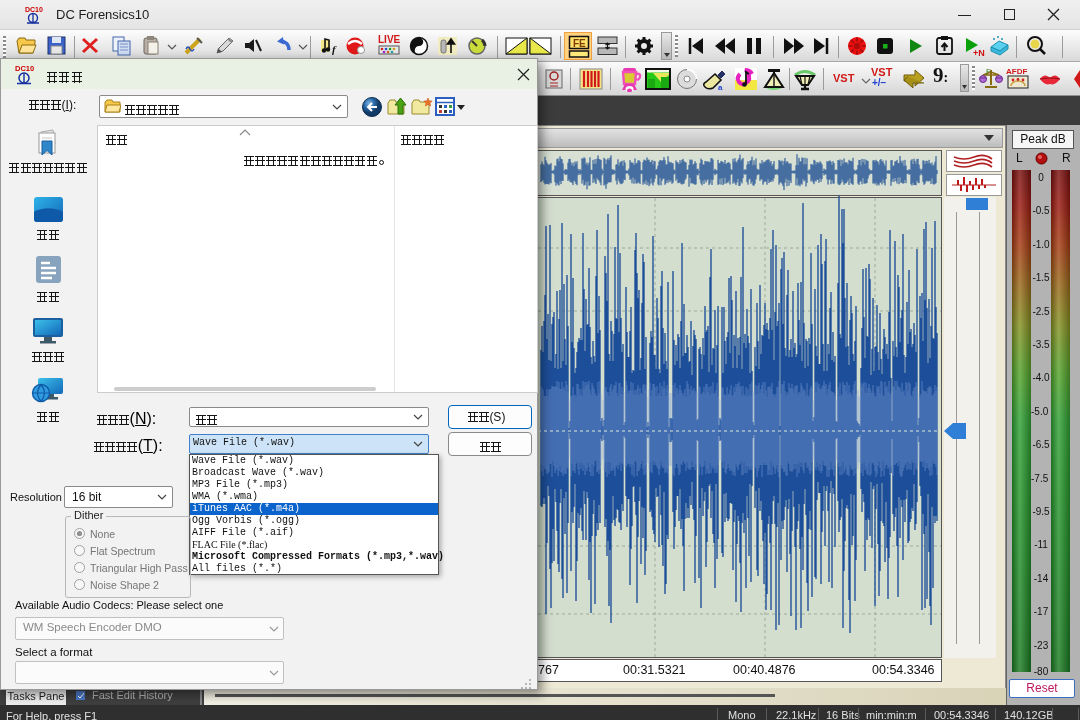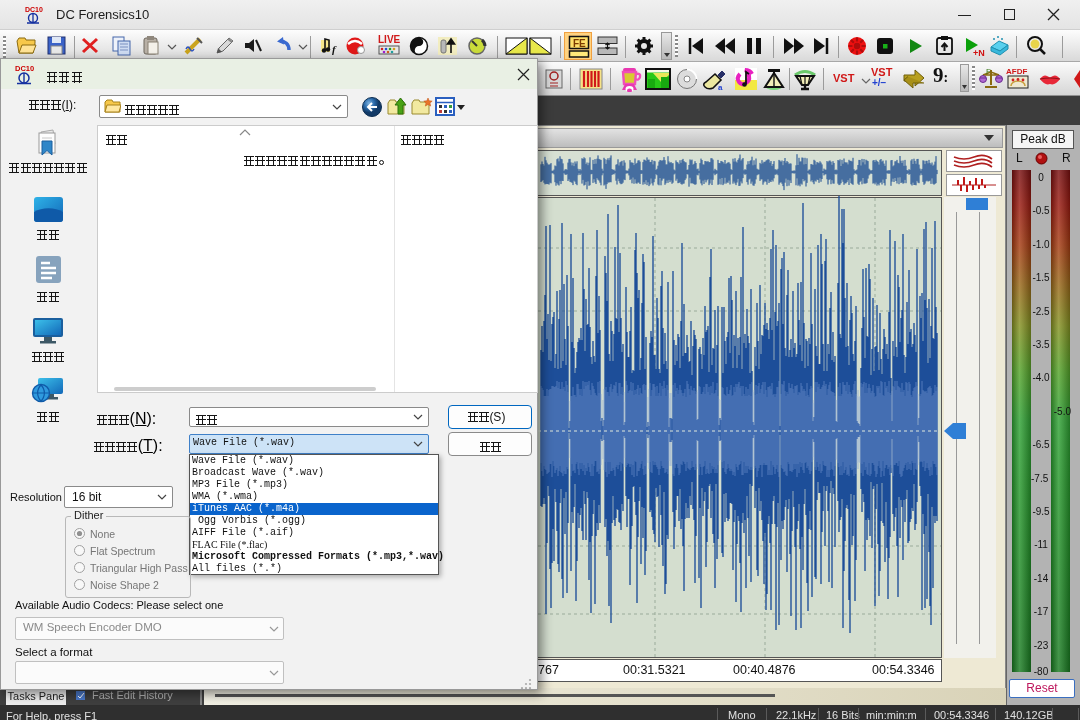--- a/index.html
+++ b/index.html
@@ -353,21 +353,21 @@
   </svg>
 <div class="abs" style="left:1012px;top:170px;width:19px;height:502px;background:linear-gradient(90deg,rgba(0,0,0,.28),rgba(255,255,255,.18) 40%,rgba(0,0,0,.28)),linear-gradient(#7a1010,#9a1a10 7%,#a63c12 15%,#9a6a1a 23%,#859222 31%,#55a42a 40%,#2fa234 50%,#27992c 62%,#218e27 78%,#1a7c22)"></div>
 <div class="abs" style="left:1051px;top:170px;width:19px;height:502px;background:linear-gradient(90deg,rgba(0,0,0,.28),rgba(255,255,255,.18) 40%,rgba(0,0,0,.28)),linear-gradient(#7a1010,#9a1a10 7%,#a63c12 15%,#9a6a1a 23%,#859222 31%,#55a42a 40%,#2fa234 50%,#27992c 62%,#218e27 78%,#1a7c22)"></div>
 <div class="abs" style="left:1031px;top:172.0px;width:20px;font-size:10px;color:#111;text-align:center">0</div>
 <div class="abs" style="left:1031px;top:205.4px;width:20px;font-size:10px;color:#111;text-align:center">-0.5</div>
 <div class="abs" style="left:1031px;top:238.8px;width:20px;font-size:10px;color:#111;text-align:center">-1.0</div>
 <div class="abs" style="left:1031px;top:272.2px;width:20px;font-size:10px;color:#111;text-align:center">-1.5</div>
 <div class="abs" style="left:1031px;top:305.6px;width:20px;font-size:10px;color:#111;text-align:center">-2.5</div>
 <div class="abs" style="left:1031px;top:339.0px;width:20px;font-size:10px;color:#111;text-align:center">-3.5</div>
 <div class="abs" style="left:1031px;top:372.4px;width:20px;font-size:10px;color:#111;text-align:center">-4.0</div>
-<div class="abs" style="left:1031px;top:405.79999999999995px;width:40px;font-size:10px;color:#111;text-align:right">-5.0</div>
+<div class="abs" style="left:1031px;top:405.79999999999995px;width:40px;font-size:10px;color:#111;text-align:left">-5.0</div>
 <div class="abs" style="left:1031px;top:439.2px;width:20px;font-size:10px;color:#111;text-align:center">-6.5</div>
 <div class="abs" style="left:1031px;top:472.59999999999997px;width:20px;font-size:10px;color:#111;text-align:left">-7.5</div>
 <div class="abs" style="left:1031px;top:506.0px;width:20px;font-size:10px;color:#111;text-align:center">-9.5</div>
 <div class="abs" style="left:1031px;top:539.4px;width:20px;font-size:10px;color:#111;text-align:center">-11</div>
 <div class="abs" style="left:1031px;top:572.8px;width:20px;font-size:10px;color:#111;text-align:center">-14</div>
 <div class="abs" style="left:1031px;top:606.2px;width:20px;font-size:10px;color:#111;text-align:center">-17</div>
 <div class="abs" style="left:1031px;top:639.5999999999999px;width:20px;font-size:10px;color:#111;text-align:center">-23</div>
 <div class="abs" style="left:1031px;top:666px;width:20px;font-size:10px;color:#111;text-align:center">-80</div>
 <div class="abs" style="left:1009px;top:679px;width:66px;height:19px;background:#fff;border:1px solid #3a6ec0;border-radius:2px;font-size:12px;color:#be185d;text-align:center;line-height:17px">Reset</div>
 <div class="abs" style="left:0;top:688px;width:204px;height:17px;background:#3f3f3f"></div>
@@ -522,21 +522,21 @@
       <path d="M1 1l4 4 4-4" fill="none" stroke="#444" stroke-width="1.2"></path>
     </svg>
 <div class="abs" style="left:447px;top:373px;width:84px;height:24px;background:#fdfdfd;border:1px solid #8a8a8a;border-radius:4px"></div>
 <div class="abs" style="left:478px;top:378px"><i class="cj"></i><i class="cj"></i></div>
 <div class="abs" style="left:188px;top:395px;width:250px;height:121px;background:#fff;border:1px solid #555;font-family:'Liberation Mono',monospace;font-size:10px;color:#111;box-shadow:2px 2px 5px rgba(0,0,0,.3)">
 <div style="height:12px;line-height:12px;padding-left:2px;white-space:nowrap;">Wave File (*.wav)</div>
 <div style="height:12px;line-height:12px;padding-left:2px;white-space:nowrap;">Broadcast Wave (*.wav)</div>
 <div style="height:12px;line-height:12px;padding-left:2px;white-space:nowrap;">MP3 File (*.mp3)</div>
 <div style="height:12px;line-height:12px;padding-left:2px;white-space:nowrap;">WMA (*.wma)</div>
 <div style="height:12px;line-height:12px;padding-left:2px;white-space:nowrap;background:#0a64cc;color:#fff">iTunes AAC (*.m4a)</div>
-<div style="height:12px;line-height:12px;padding-left:8px;white-space:nowrap;">Ogg Vorbis (*.ogg)</div>
+<div style="height:12px;line-height:12px;padding-left:2px;white-space:nowrap;">Ogg Vorbis (*.ogg)</div>
 <div style="height:12px;line-height:12px;padding-left:2px;white-space:nowrap;">AIFF File (*.aif)</div>
 <div style="height:12px;line-height:12px;padding-left:2px;white-space:nowrap;font-family:Liberation Serif, serif;">FLAC File (*.flac)</div>
 <div style="height:12px;line-height:12px;padding-left:2px;white-space:nowrap;font-weight:bold;">Microsoft Compressed Formats (*.mp3,*.wav)</div>
 <div style="height:12px;line-height:12px;padding-left:2px;white-space:nowrap;">All files (*.*)</div>
 </div>
 <div class="abs lbl" style="left:9px;top:432px;font-size:11px">Resolution</div>
 <div class="combo" style="left:63px;top:427px;width:109px;height:22px"></div>
 <div class="abs lbl" style="left:71px;top:431px">16 bit</div>
 <svg class="abs" style="left:156px;top:435px" width="10" height="6">
       <path d="M1 1l4 4 4-4" fill="none" stroke="#444" stroke-width="1.2"></path>

